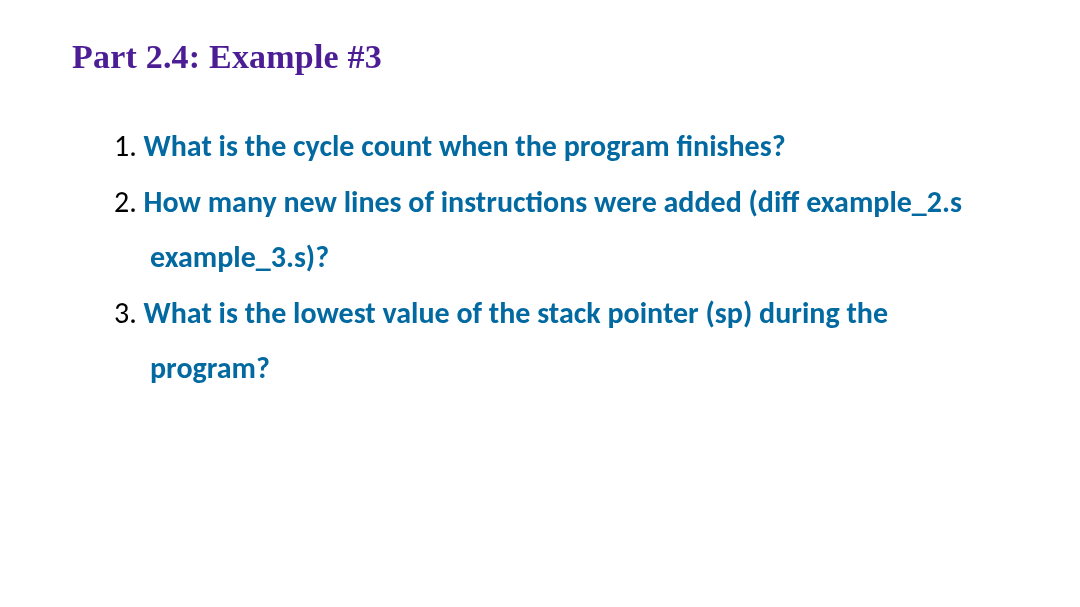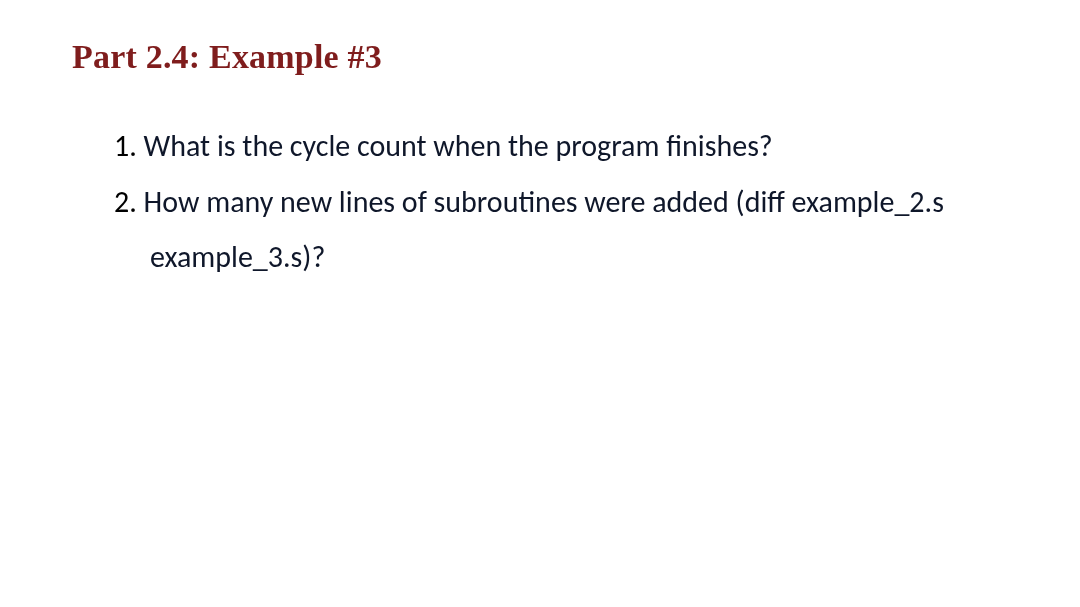--- a/index.html
+++ b/index.html
@@ -11,49 +11,52 @@
       width: 1080px;
       height: 607px;
       background: #ffffff;
       font-family: "Segoe UI", "Calibri", Arial, sans-serif;
       padding: 38px 72px 0 72px;
     }
     .heading {
       font-family: "Times New Roman", Times, serif;
       font-weight: bold;
       font-size: 34px;
-      color: #7f1d1d;
+      color: #4c1d95;
       margin-bottom: 42px;
       letter-spacing: 0.2px;
     }
     .list {
       list-style: none;
       padding-left: 42px;
     }
     .list-item {
       font-size: 30px;
       line-height: 1.85;
       color: #000000;
       padding-left: 36px;
       text-indent: -36px;
     }
     .list-item .marker {
       color: #000000;
       display: inline;
     }
     .question-text {
-      color: #0f172a;
-      font-weight: 400;
+      color: #0369a1;
+      font-weight: 700;
     }
   </style>
 </head>
 <body>
 
 <h1 class="heading">Part 2.4: Example #3</h1>
 
 <ol class="list">
   <li class="list-item">
     <span class="marker">1. </span><span class="question-text">What is the cycle count when the program finishes?</span>
   </li>
   <li class="list-item">
-    <span class="marker">2. </span><span class="question-text">How many new lines of subroutines were added (diff example_2.s example_3.s)?</span>
+    <span class="marker">2. </span><span class="question-text">How many new lines of instructions were added (diff example_2.s example_3.s)?</span>
+  </li>
+  <li class="list-item">
+    <span class="marker">3. </span><span class="question-text">What is the lowest value of the stack pointer (sp) during the program?</span>
   </li>
 </ol>
 
 </body></html>

